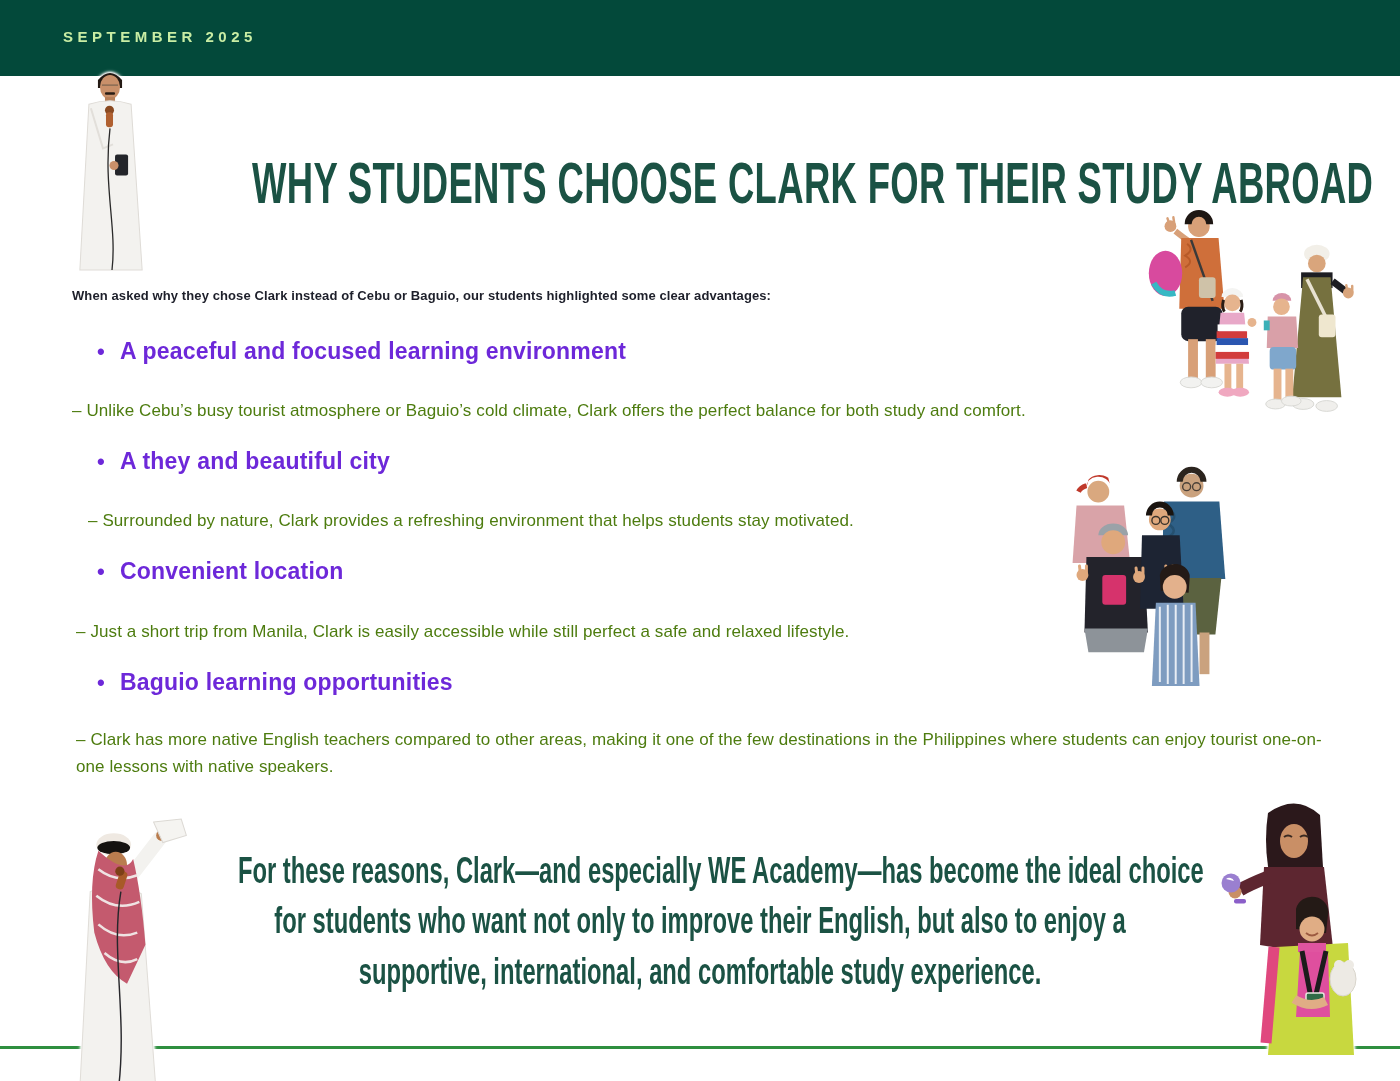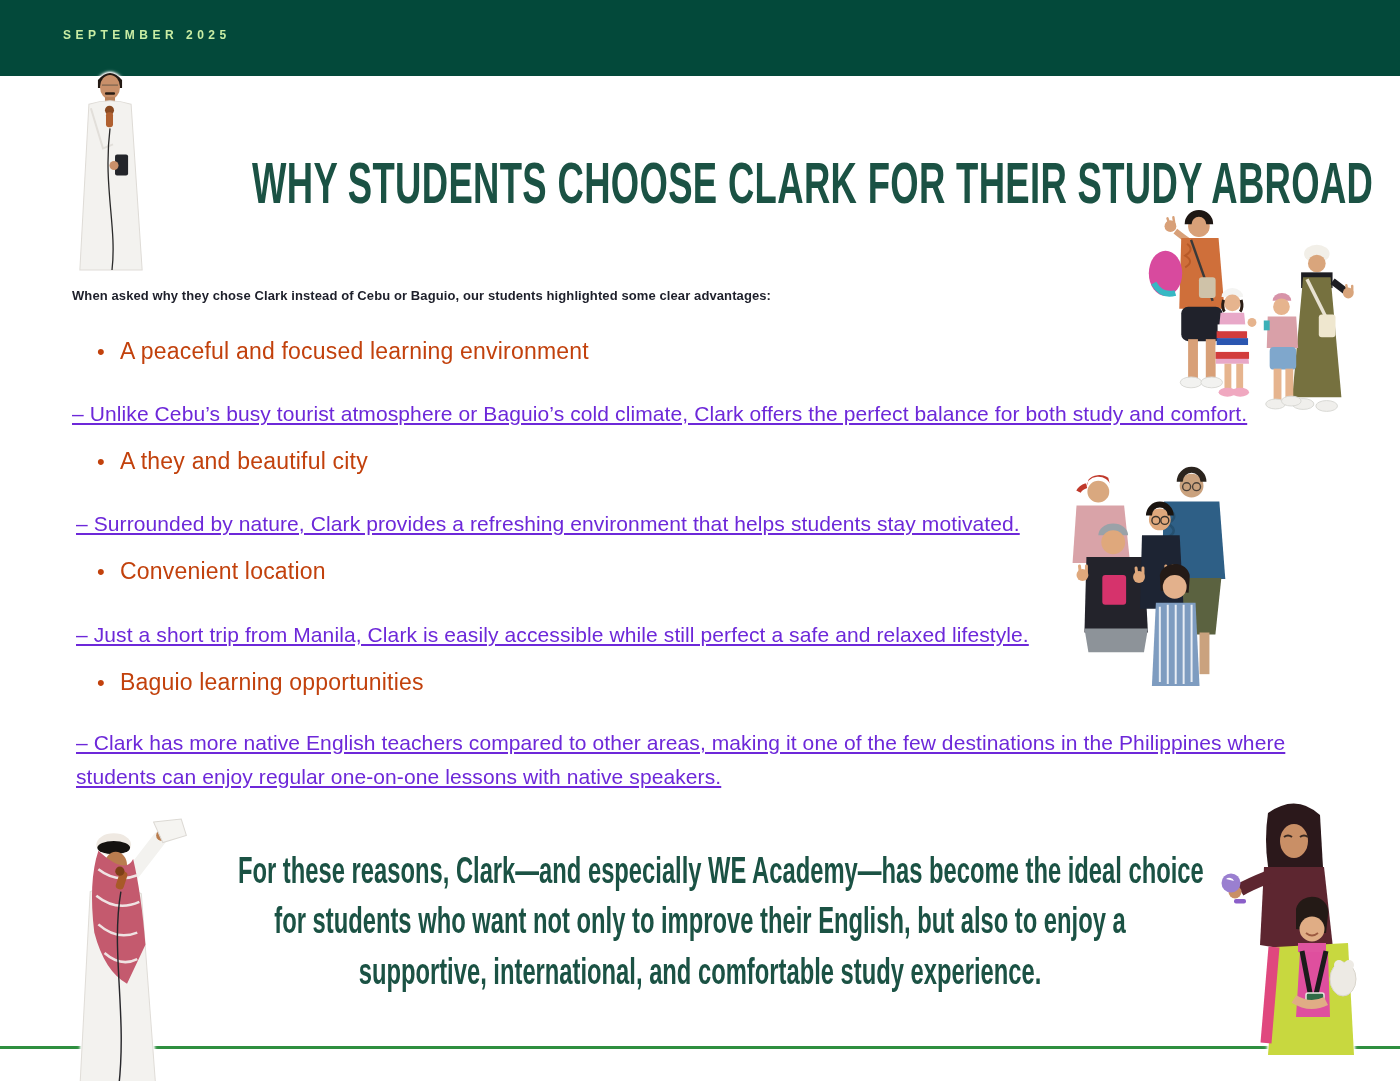--- a/index.html
+++ b/index.html
@@ -2,43 +2,43 @@
 <html><head>
 <meta charset="utf-8">
 <style>
   html,body{margin:0;padding:0;}
   body{
     width:1400px;height:1081px;position:relative;overflow:hidden;background:#ffffff;
     font-family:"Liberation Sans",sans-serif;
   }
   .header-bar{position:absolute;top:0;left:0;width:1400px;height:76px;background:#03493A;z-index:1;}
   .date-label{
-    position:absolute;top:28px;left:63px;font-size:12px;font-weight:bold;
+    position:absolute;top:28px;left:63px;font-size:15px;font-weight:bold;
     letter-spacing:4.5px;color:#C9EDA4;z-index:2;white-space:nowrap;
   }
   .page-title{
     position:absolute;top:150px;left:0;width:100%;text-align:center;
     font-size:57px;font-weight:700;color:#1B5244;letter-spacing:0.5px;
     transform:scaleX(.64);transform-origin:50% 50%;white-space:nowrap;z-index:2;
   }
   .intro-text{
     position:absolute;top:288px;left:72px;font-size:13px;font-weight:bold;
     color:#1D1F2A;z-index:2;letter-spacing:.1px;
   }
   .bullet-heading{
-    position:absolute;left:97px;font-size:23px;font-weight:normal;color:#c2410c;
+    position:absolute;left:97px;font-size:23px;font-weight:bold;color:#6d28d9;
     z-index:2;letter-spacing:.2px;
   }
   .bullet-heading::before{content:"\2022";margin-right:15px;font-size:22px;}
   .b1{top:338px}.b2{top:448px}.b3{top:558px}.b4{top:669px}
   .para{
-    position:absolute;left:72px;width:1268px;font-size:21px;color:#6d28d9;
-    line-height:1.6;z-index:2;letter-spacing:.1px;text-decoration:underline;
-  }
-  .p1{top:397px}.p2{top:507px;left:76px}.p3{top:618px;left:76px}.p4{top:726px;left:76px}
+    position:absolute;left:72px;width:1268px;font-size:17px;color:#4d7c0f;
+    line-height:1.6;z-index:2;letter-spacing:.1px;
+  }
+  .p1{top:397px}.p2{top:507px;left:88px}.p3{top:618px;left:76px}.p4{top:726px;left:76px}
   .closing-text{
     position:absolute;top:846px;left:0;width:100%;text-align:center;
     color:#1B5244;font-weight:bold;font-size:36px;line-height:1.4;
     transform:scaleX(.66);transform-origin:50% 50%;z-index:2;white-space:nowrap;
   }
   .bottom-rule{position:absolute;top:1046px;left:0;width:1400px;height:3px;background:#2E8F3F;z-index:3;}
   .page-foot{
     position:absolute;top:1011px;right:56px;z-index:4;display:flex;align-items:center;gap:9px;
     font-size:16px;font-weight:bold;color:#15151a;
   }
@@ -65,21 +65,21 @@
 <div class="bullet-heading b1">A peaceful and focused learning environment</div>
 <div class="para p1">– Unlike Cebu’s busy tourist atmosphere or Baguio’s cold climate, Clark offers the perfect balance for both study and comfort.</div>
 
 <div class="bullet-heading b2">A they and beautiful city</div>
 <div class="para p2">– Surrounded by nature, Clark provides a refreshing environment that helps students stay motivated.</div>
 
 <div class="bullet-heading b3">Convenient location</div>
 <div class="para p3">– Just a short trip from Manila, Clark is easily accessible while still perfect a safe and relaxed lifestyle.</div>
 
 <div class="bullet-heading b4">Baguio learning opportunities</div>
-<div class="para p4">– Clark has more native English teachers compared to other areas, making it one of the few destinations in the Philippines where students can enjoy regular one-on-one lessons with native speakers.</div>
+<div class="para p4">– Clark has more native English teachers compared to other areas, making it one of the few destinations in the Philippines where students can enjoy tourist one-on-one lessons with native speakers.</div>
 
 <div class="closing-text">
   <div>For these reasons, Clark—and especially WE Academy—has become the ideal choice</div>
   <div>for students who want not only to improve their English, but also to enjoy a</div>
   <div>supportive, international, and comfortable study experience.</div>
 </div>
 
 <div class="bottom-rule"></div>
 
 <div class="page-foot">

